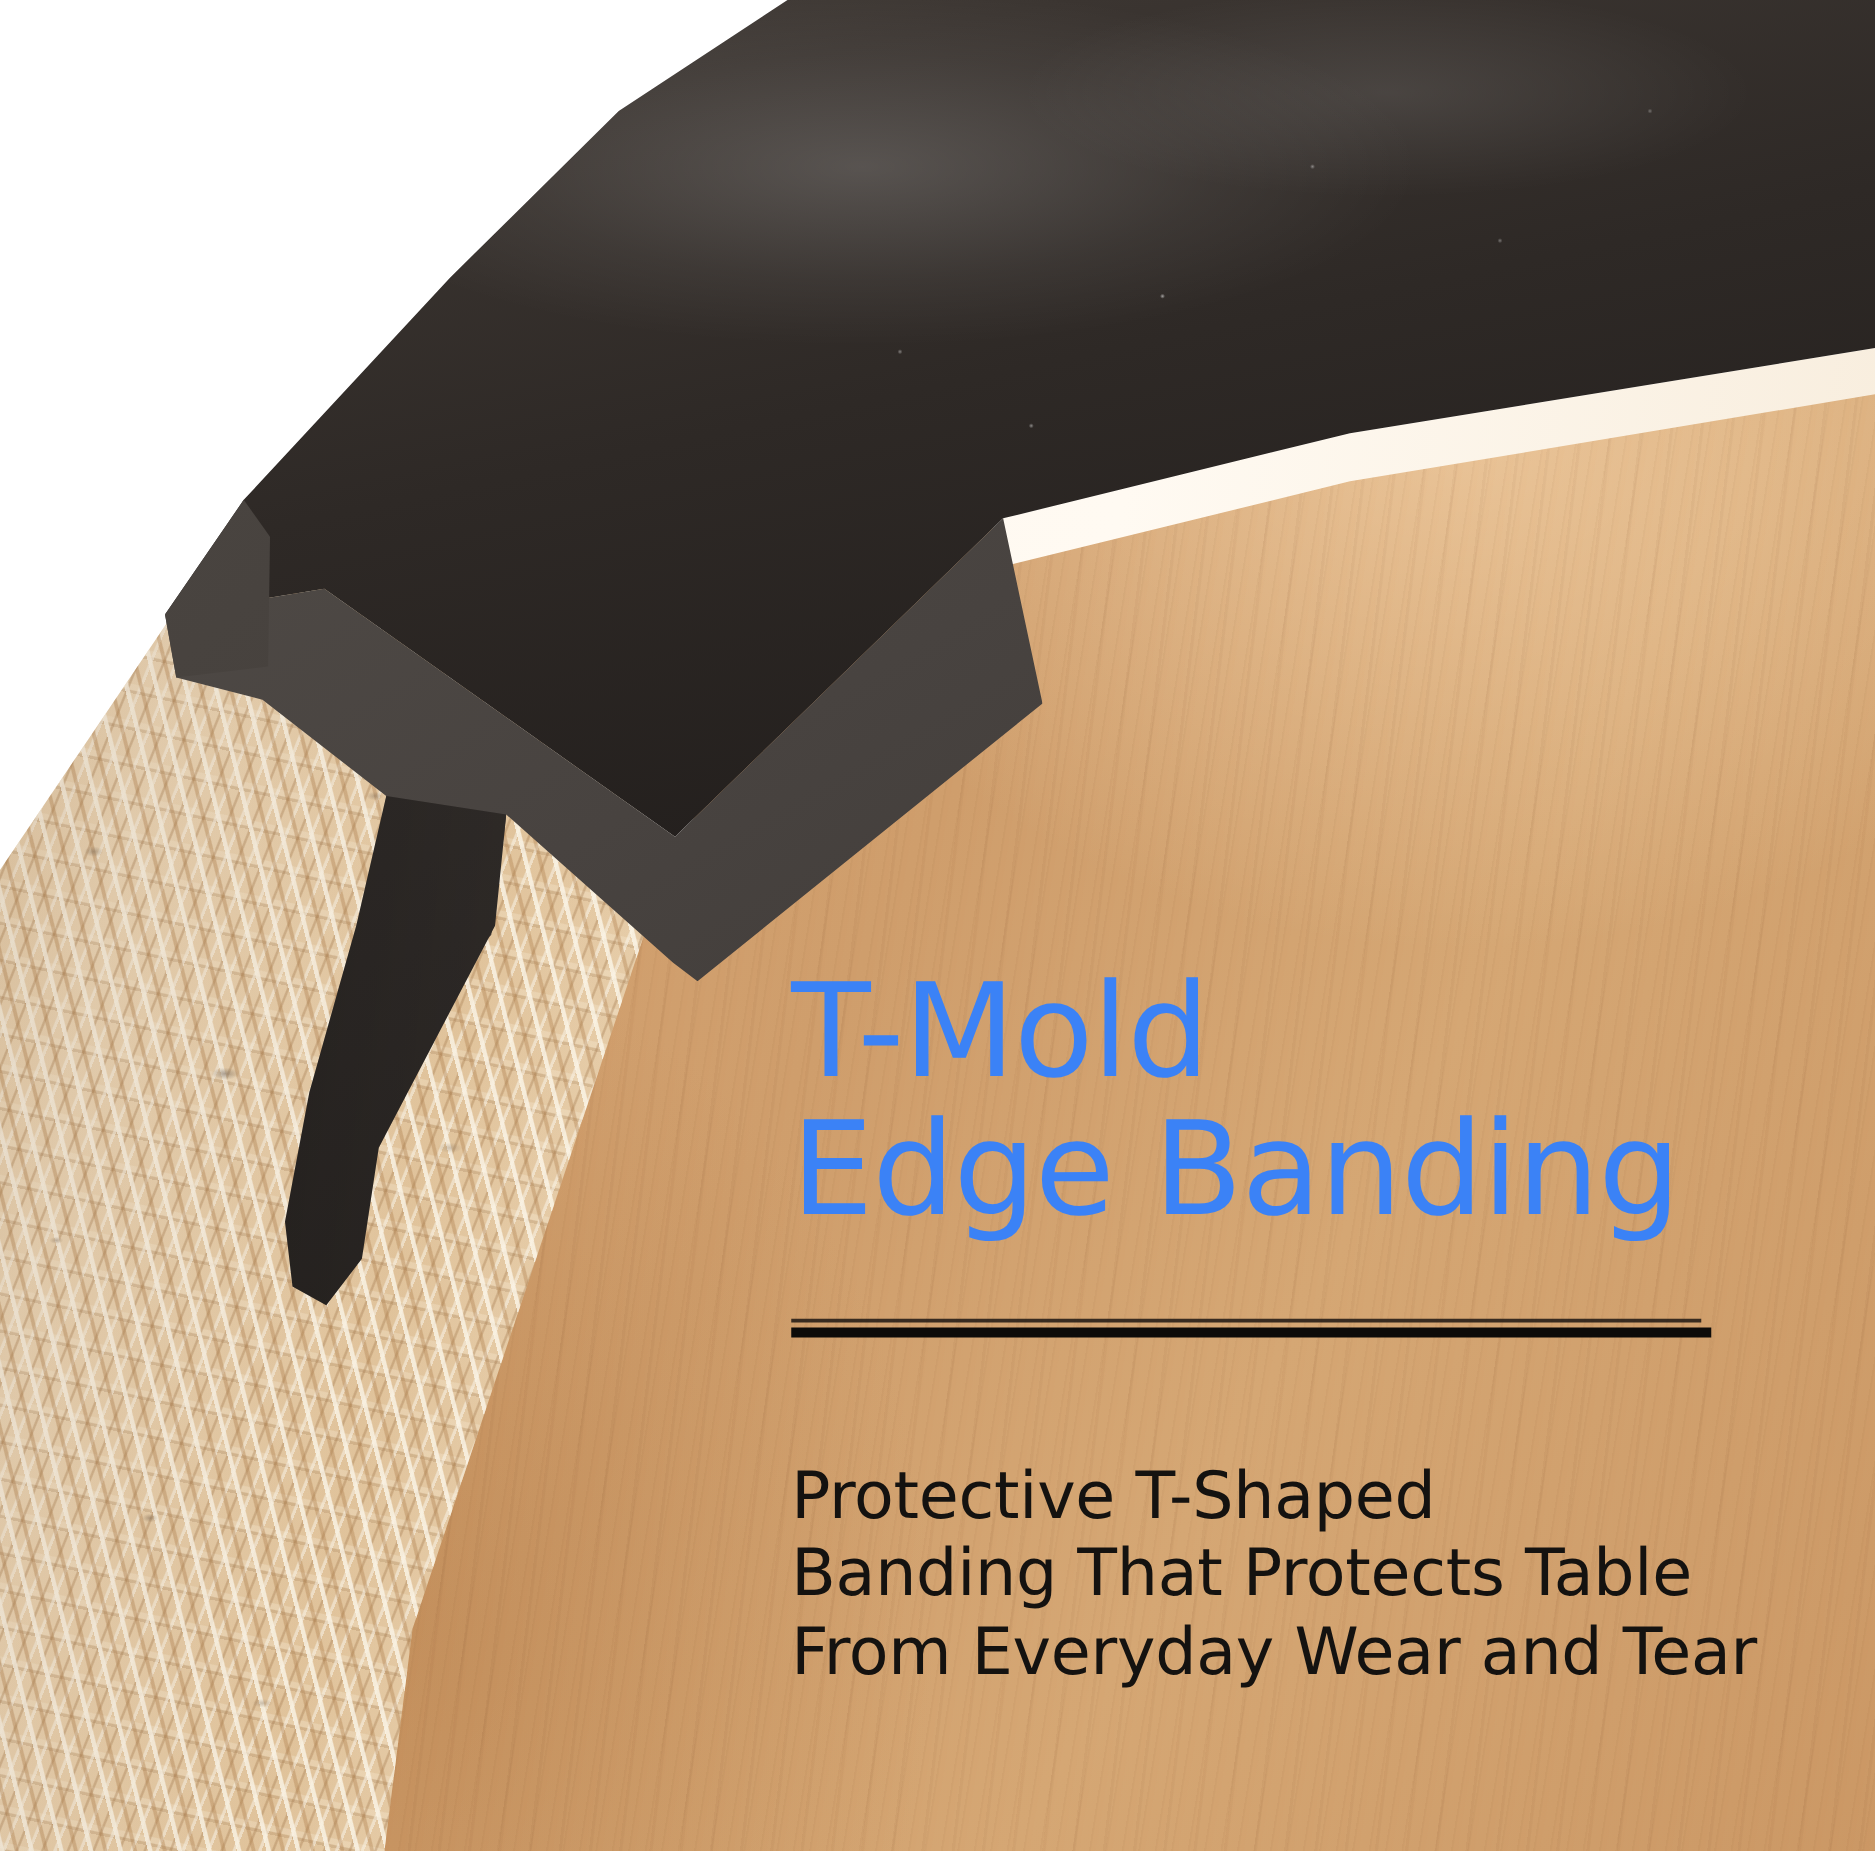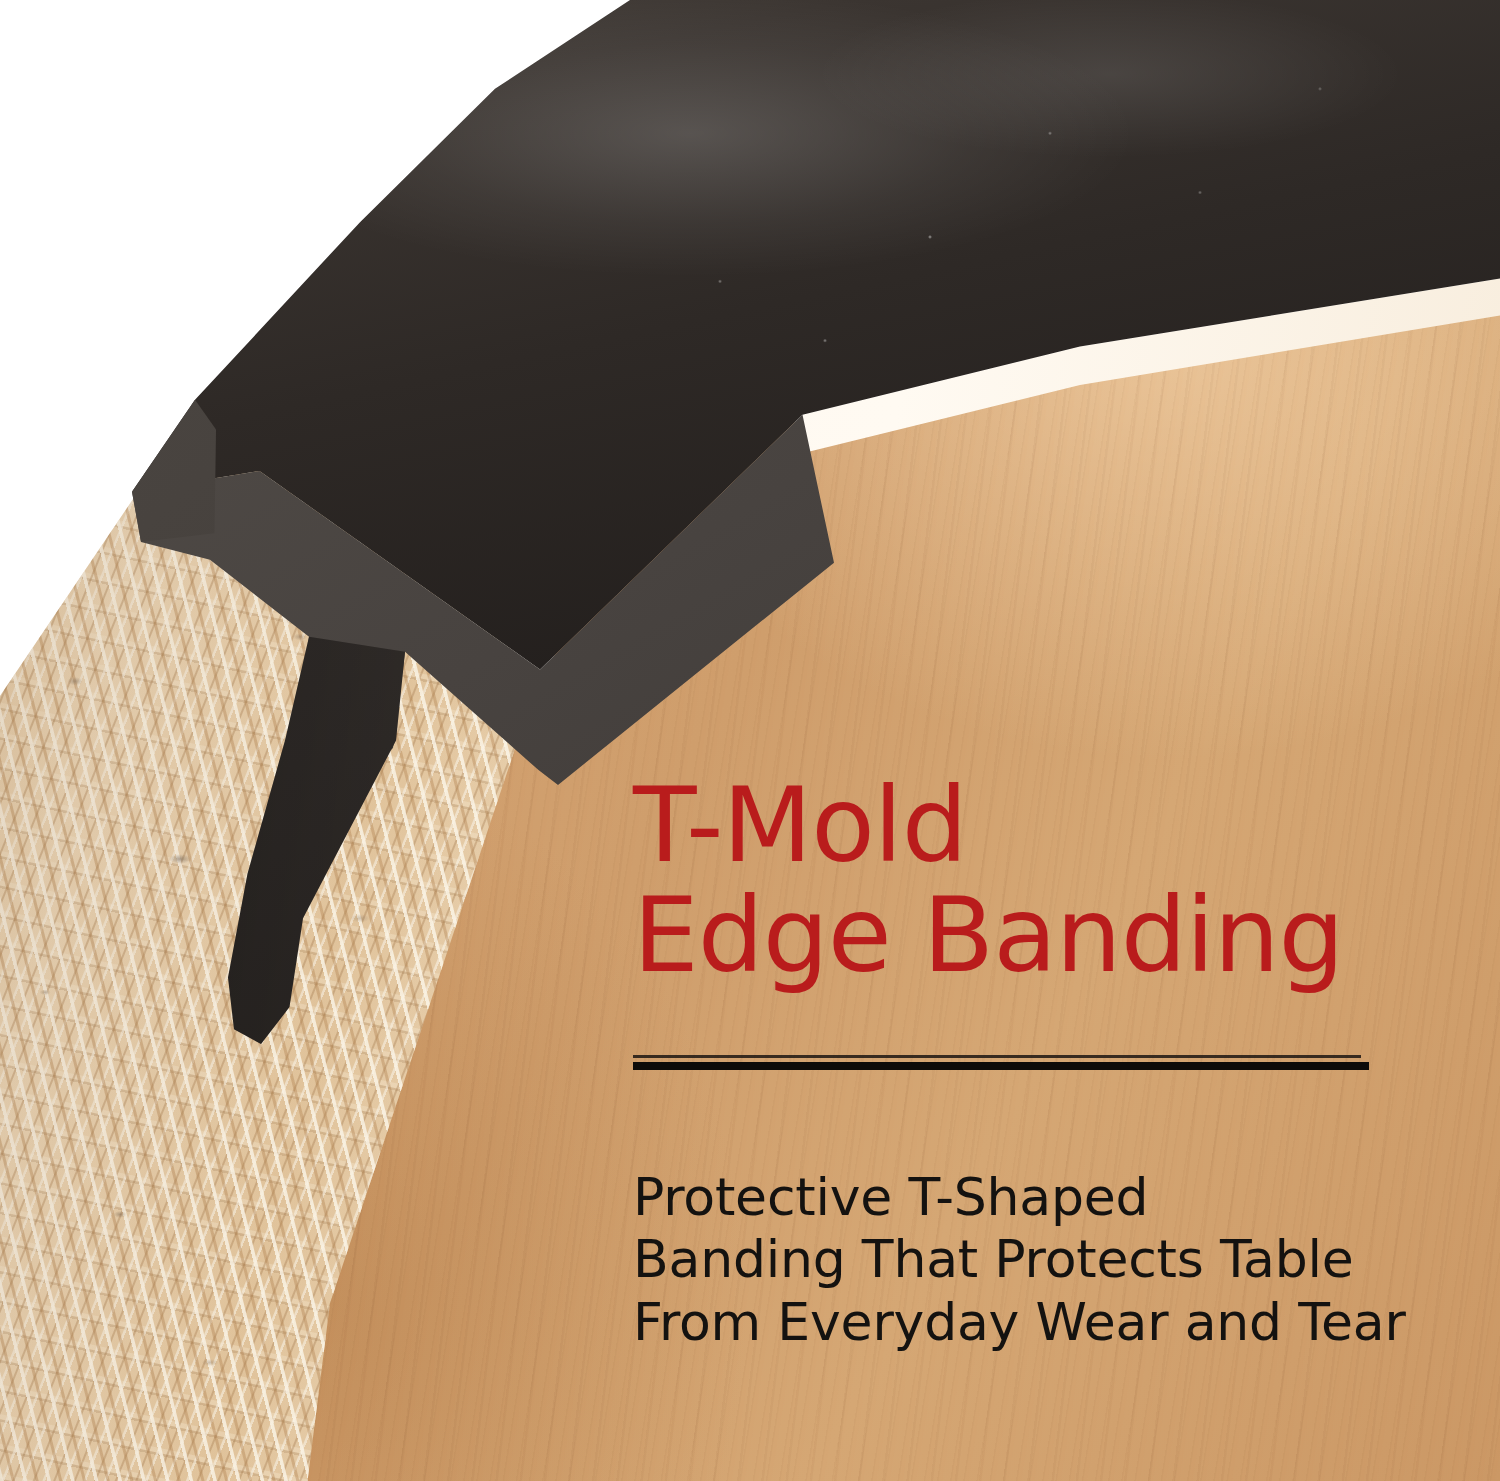--- a/index.html
+++ b/index.html
@@ -302,21 +302,21 @@
     width: 800px;
   }
 
   .headline {
     margin: 0;
     font-family: "DejaVu Sans", sans-serif;
     font-weight: 400;
     font-size: 104px;
     line-height: 1.06;
     letter-spacing: -1px;
-    color: #b91c1c;
+    color: #3b82f6;
     white-space: pre-line;
   }
 
   .rule {
     position: absolute;
     left: 633px;
     top: 1055px;
     width: 728px;
   }
   .rule-thin {

